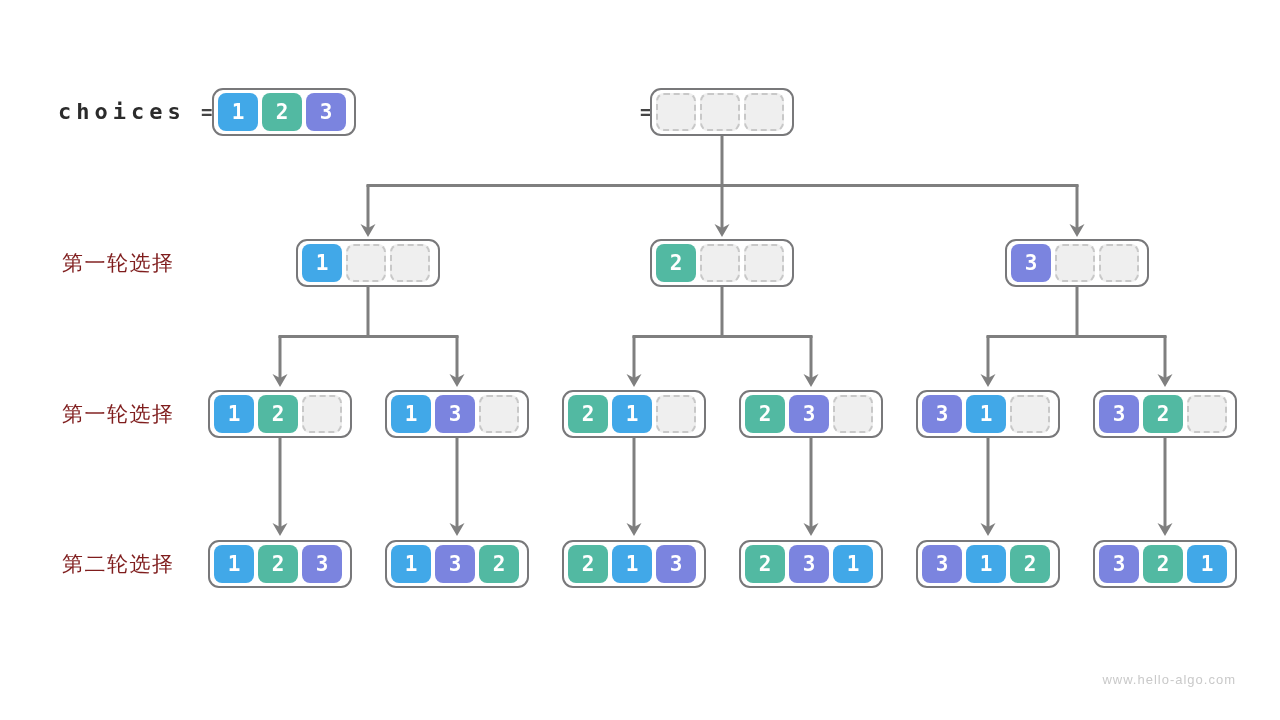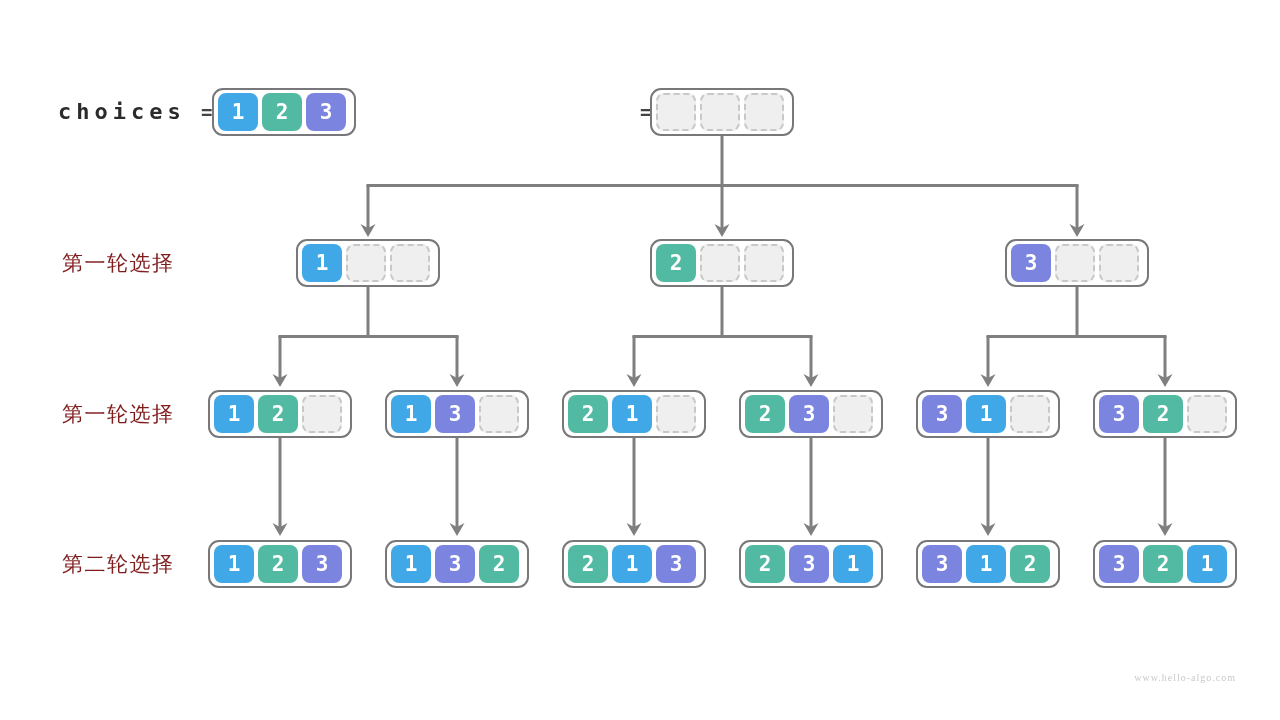--- a/index.html
+++ b/index.html
@@ -34,21 +34,21 @@
     display:flex;align-items:center;justify-content:center;
     font-family:"DejaVu Sans Mono",monospace;font-weight:bold;
     font-size:21px;color:#ffffff;
   }
   .cell.c1{background:var(--c1,#41a8e8);}
   .cell.c2{background:var(--c2,#52b9a2);}
   .cell.c3{background:var(--c3,#7b84df);}
   .cell.empty{background:var(--empty,#efefef);border:2px dashed var(--dash,#c8c8c8);}
   .watermark{
     position:absolute;right:44px;top:672px;
-    font-family:Liberation Serif, serif;font-size:10px;
+    font-family:Liberation Sans, sans-serif;font-size:13px;
     letter-spacing:1px;color:#c9c9c9;
   }
 </style>
 </head>
 <body>
 
 <div class="canvas">
 
   <svg class="connectors" width="1280" height="720">
     <g class="ln">

